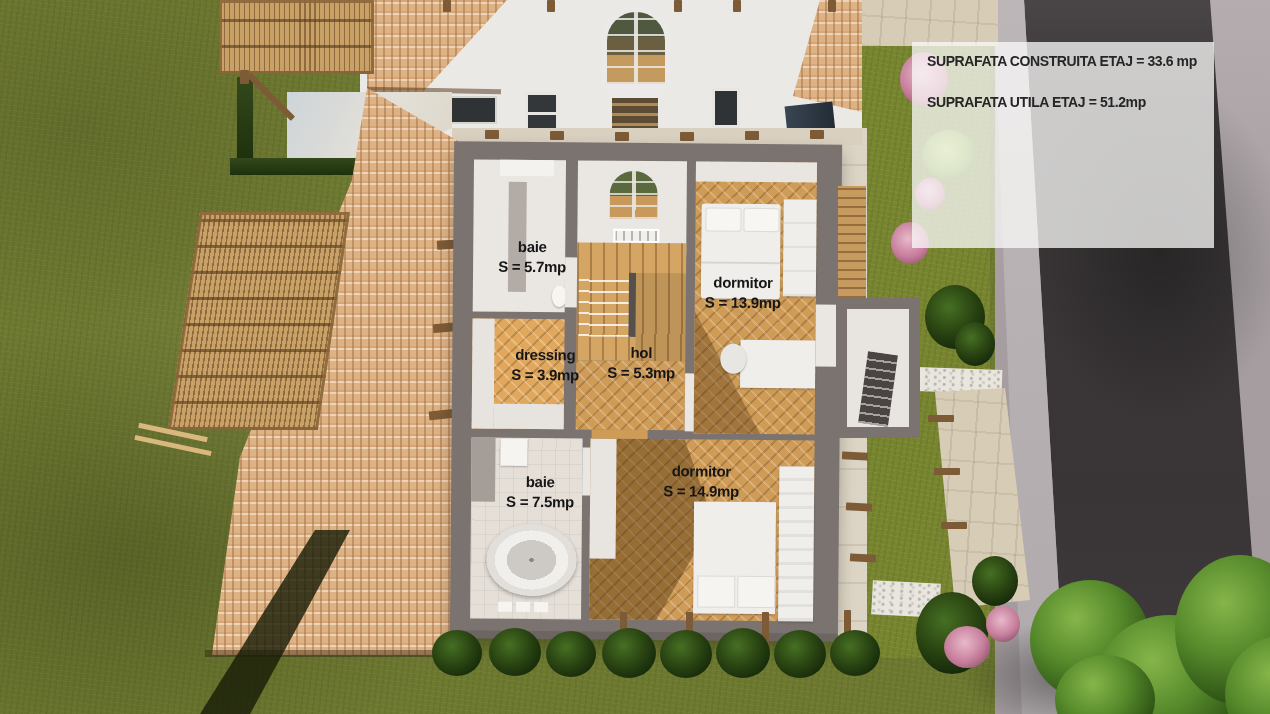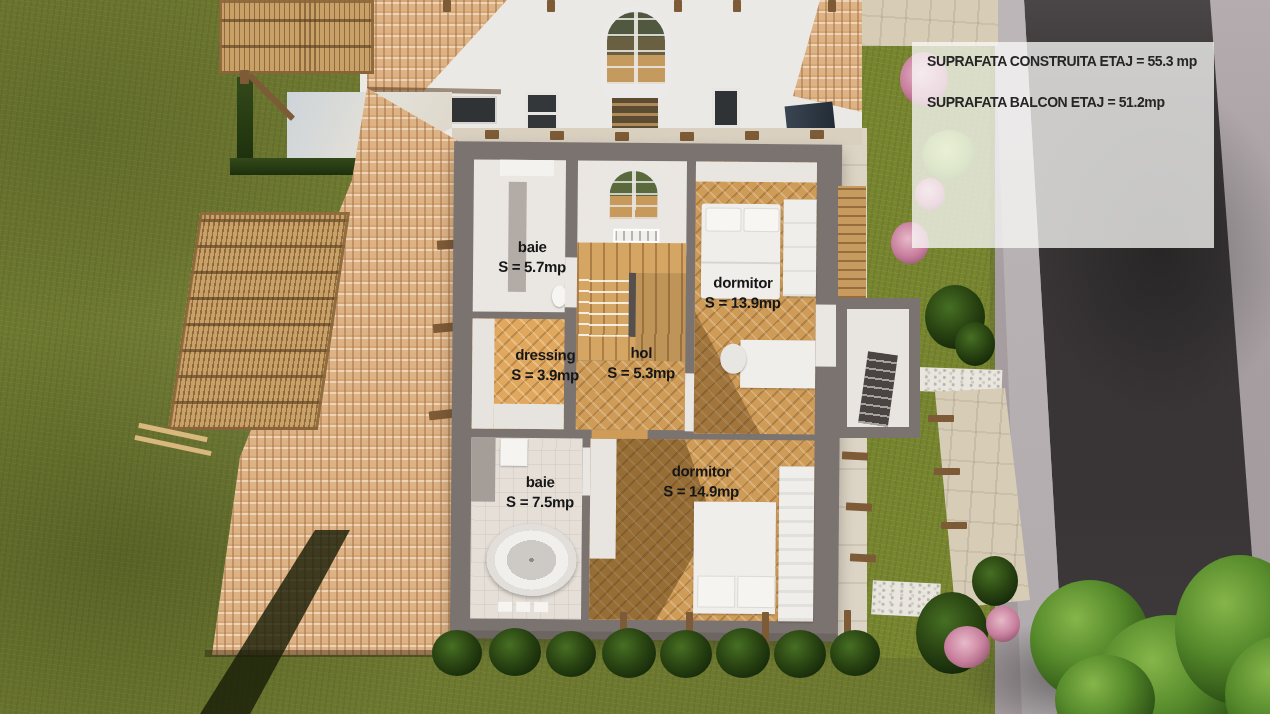--- a/index.html
+++ b/index.html
@@ -254,17 +254,17 @@
   <div class="abs bush" style="left:830px;top:630px;width:50px;height:46px;"></div>
 
   <div class="abs" style="left:960px;top:620px;width:220px;height:110px;border-radius:50%;background:radial-gradient(closest-side,rgba(0,0,0,.40),transparent);"></div>
   <div class="abs tree" style="left:1030px;top:580px;width:120px;height:120px;"></div>
   <div class="abs tree" style="left:1095px;top:615px;width:150px;height:140px;"></div>
   <div class="abs tree" style="left:1175px;top:555px;width:130px;height:150px;"></div>
   <div class="abs tree" style="left:1225px;top:635px;width:120px;height:120px;"></div>
   <div class="abs tree" style="left:1055px;top:655px;width:100px;height:90px;"></div>
 
   <div class="abs info-panel" style="left:912px;top:42px;width:302px;height:206px;">
-    <div class="info-line">SUPRAFATA CONSTRUITA ETAJ = 55.3 mp</div>
-    <div class="info-line">SUPRAFATA BALCON ETAJ = 51.2mp</div>
+    <div class="info-line">SUPRAFATA CONSTRUITA ETAJ = 33.6 mp</div>
+    <div class="info-line">SUPRAFATA UTILA ETAJ = 51.2mp</div>
   </div>
 
 </div>
 
 </body></html>

